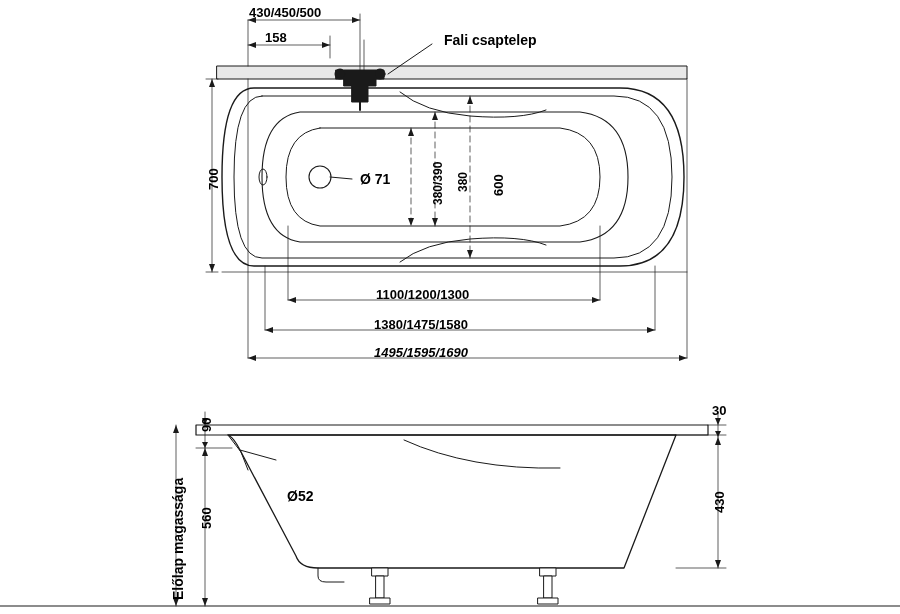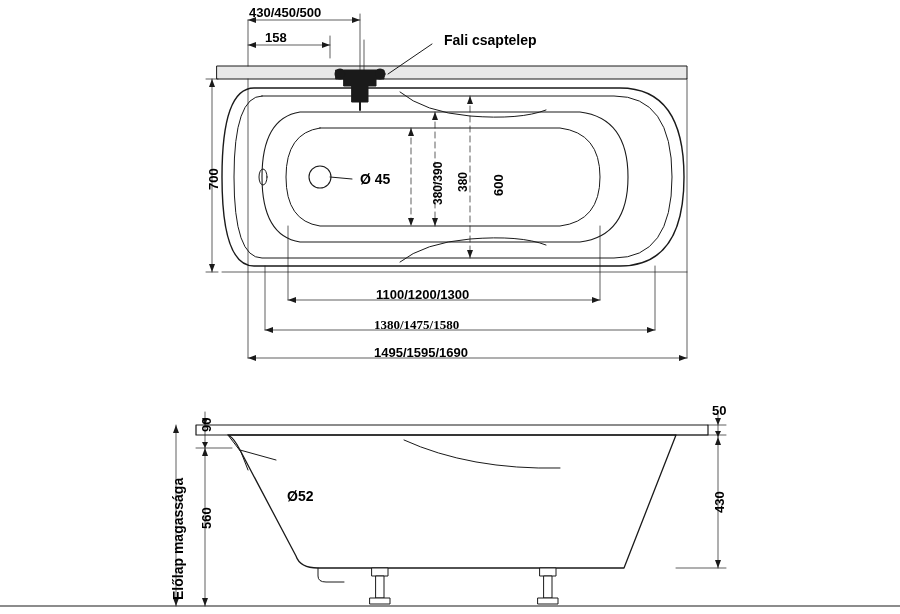--- a/index.html
+++ b/index.html
@@ -214,30 +214,30 @@
 
     </g>
   </svg>
 
   <div class="lbl" style="left:249px; top:6px;">430/450/500</div>
   <div class="lbl" style="left:265px; top:31px;">158</div>
   <div class="lbl big" style="left:444px; top:33px;text-align:center;">Fali csaptelep</div>
 
   <div class="lbl rot" style="left:207px; top:190px;">700</div>
 
-  <div class="lbl big" style="left:360px; top:172px;">Ø 45</div>
+  <div class="lbl big" style="left:360px; top:172px;">Ø 71</div>
 
   <div class="lbl rot small" style="left:432px; top:205px;">380/390</div>
   <div class="lbl rot small" style="left:457px; top:192px;">380</div>
   <div class="lbl rot" style="left:492px; top:196px;">600</div>
 
   <div class="lbl" style="left:376px; top:288px;text-align:right;">1100/1200/1300</div>
-  <div class="lbl" style="left:374px; top:318px;font-family:Liberation Serif, serif;">1380/1475/1580</div>
-  <div class="lbl" style="left:374px; top:346px;">1495/1595/1690</div>
+  <div class="lbl" style="left:374px; top:318px;">1380/1475/1580</div>
+  <div class="lbl" style="left:374px; top:346px;font-style:italic;">1495/1595/1690</div>
 
   <div class="lbl rot" style="left:200px; top:432px;">90</div>
-  <div class="lbl" style="left:712px; top:404px;">50</div>
+  <div class="lbl" style="left:712px; top:404px;">30</div>
   <div class="lbl big" style="left:287px; top:451px;margin-top:38px;">Ø52</div>
   <div class="lbl rot" style="left:200px; top:529px;">560</div>
   <div class="lbl rot" style="left:713px; top:513px;">430</div>
   <div class="lbl rot big" style="left:171px; top:600px;">Előlap magassága</div>
 
 </div>
 
 </body></html>

